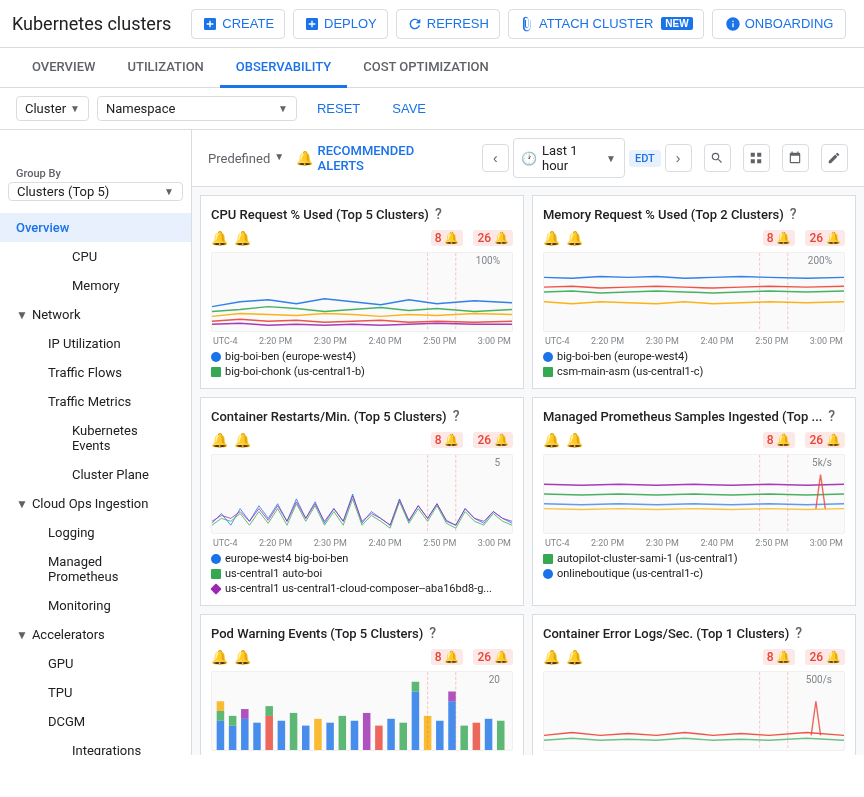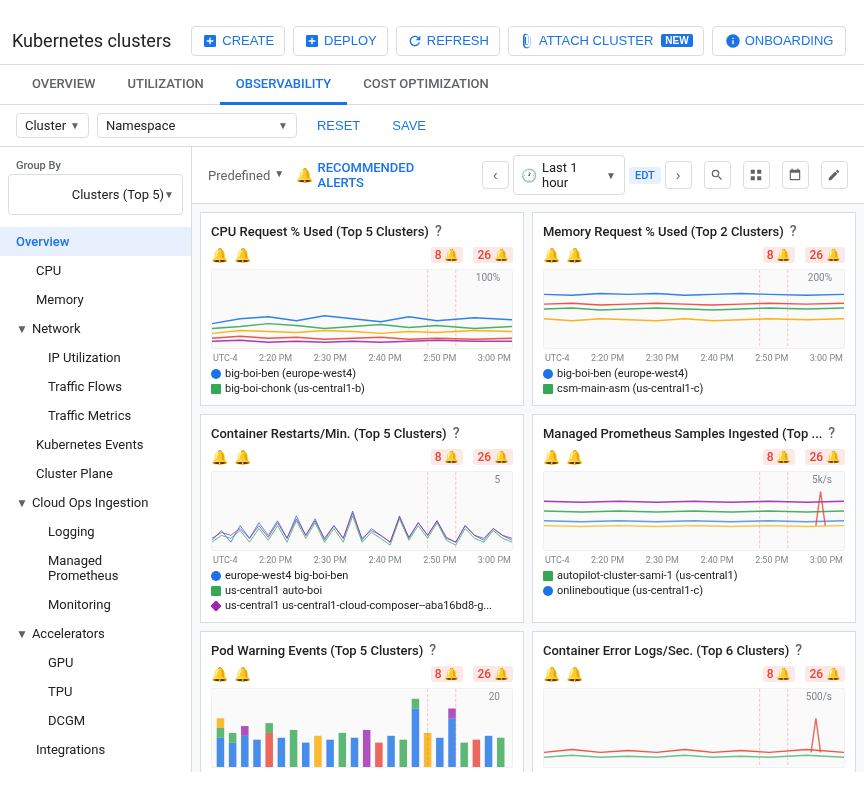--- a/index.html
+++ b/index.html
@@ -1,19 +1,19 @@
 <!DOCTYPE html>
 <html><head>
   <meta charset="utf-8">
   <style>
     * { box-sizing: border-box; margin: 0; padding: 0; }
     body { font-family: 'Roboto', Arial, sans-serif; font-size: 13px; background: #fff; color: #202124; overflow: hidden; width: 864px; height: 797px; }
 
     
-    .header { display: flex; align-items: center; padding: 0 12px; height: 48px; border-bottom: 1px solid #dadce0; background: #fff; margin-top: 17px; }
+    .header { display: flex; align-items: center; padding: 0 12px; height: 48px; border-bottom: 1px solid #dadce0; background: #fff; }
     .header-title { font-size: 18px; font-weight: 400; color: #202124; margin-right: 20px; }
     .header-actions { display: flex; align-items: center; gap: 8px; }
     .header-btn { display: flex; align-items: center; gap: 4px; padding: 6px 10px; border: 1px solid #dadce0; border-radius: 4px; background: #fff; color: #1a73e8; font-size: 13px; cursor: pointer; font-weight: 500; }
     .header-btn svg { width: 16px; height: 16px; fill: #1a73e8; }
     .attach-btn { display: flex; align-items: center; gap: 4px; padding: 6px 10px; border: 1px solid #dadce0; border-radius: 4px; background: #fff; color: #1a73e8; font-size: 13px; cursor: pointer; }
     .new-badge { background: #1a73e8; color: #fff; font-size: 10px; font-weight: 700; padding: 1px 4px; border-radius: 2px; margin-left: 4px; }
     .onboarding-btn { display: flex; align-items: center; gap: 4px; margin-left: auto; padding: 6px 12px; border: 1px solid #dadce0; border-radius: 4px; background: #fff; color: #1a73e8; font-size: 13px; cursor: pointer; }
 
     
     .tabs { display: flex; align-items: center; padding: 0 16px; border-bottom: 1px solid #dadce0; background: #fff; height: 40px; }
@@ -26,25 +26,25 @@
     .filter-select-wide { min-width: 200px; }
     .chevron { font-size: 10px; color: #5f6368; }
     .reset-btn, .save-btn { padding: 4px 12px; font-size: 13px; color: #1a73e8; cursor: pointer; border: none; background: none; font-weight: 500; }
 
     
     .content-area { display: flex; height: calc(797px - 88px - 40px - 44px); overflow: hidden; }
 
     
     .sidebar { width: 192px; min-width: 192px; border-right: 1px solid #dadce0; overflow-y: auto; background: #fff; }
     .sidebar-section { padding: 4px 0; }
-    .group-by-label { font-size: 11px; color: #5f6368; padding: 8px 16px 2px; font-weight: 500; }
-    .group-by-select { display: flex; align-items: center; justify-content: flex-end; margin: 0 8px 8px; padding: 12px 8px; border: 1px solid #dadce0; border-radius: 4px; font-size: 13px; cursor: pointer; }
+    .group-by-label { font-size: 11px; color: #5f6368; padding: 8px 16px 2px; font-weight: 500; margin-top: 25px; }
+    .group-by-select { display: flex; align-items: center; justify-content: space-between; margin: 0 8px 8px; padding: 1px 8px; border: 1px solid #dadce0; border-radius: 4px; font-size: 13px; cursor: pointer; }
     .sidebar-item { padding: 7px 16px 7px 16px; font-size: 13px; cursor: pointer; color: #202124; display: flex; align-items: center; gap: 6px; }
     .sidebar-item.active { background: #e8f0fe; color: #1a73e8; font-weight: 500; }
-    .sidebar-item.indented { padding-left: 36px; font-size: 13px; }
+    .sidebar-item.indented { padding-left: 36px; font-size: 13px; margin-left: 36px; }
     .sidebar-item.indented2 { padding-left: 48px; font-size: 13px; }
     .sidebar-parent { display: flex; align-items: center; gap: 4px; padding: 7px 16px; font-size: 13px; cursor: pointer; color: #202124; }
     .expand-icon { font-size: 12px; color: #5f6368; }
 
     
     .main-panel { flex: 1; overflow-y: auto; background: #f8f9fa; }
     .main-toolbar { display: flex; align-items: center; padding: 8px 16px; gap: 12px; background: #fff; border-bottom: 1px solid #dadce0; }
     .predefined-btn { display: flex; align-items: flex-start; gap: 4px; font-size: 13px; color: #5f6368; cursor: pointer; }
     .recommended-alerts { display: flex; align-items: center; gap: 4px; font-size: 13px; color: #1a73e8; cursor: pointer; font-weight: 500; }
     .bell-icon { color: #1a73e8; font-size: 14px; }
@@ -488,21 +488,21 @@
             <rect x="304" y="50" width="8" height="30" fill="#34a853" opacity="0.8"></rect>
             <line x1="230" y1="0" x2="230" y2="80" stroke="#ea4335" stroke-width="0.5" stroke-dasharray="3,2" opacity="0.6"></line>
             <line x1="260" y1="0" x2="260" y2="80" stroke="#ea4335" stroke-width="0.5" stroke-dasharray="3,2" opacity="0.6"></line>
           </svg>
         </div>
 
       </div>
 
       <div class="chart-card">
         <div class="chart-title">
-          <span>Container Error Logs/Sec. (Top 6 Clusters)</span>
+          <span>Container Error Logs/Sec. (Top 1 Clusters)</span>
           <span class="help-icon">?</span>
         </div>
         <div class="alert-row">
           <span class="alert-bell">🔔</span>
           <span class="alert-bell">🔔</span>
           <span style="flex:1"></span>
           <span class="alert-num">8 🔔</span>
           <span class="alert-num" style="background:#fce8e6; margin-left:4px;">26 🔔</span>
         </div>
         <div class="chart-area">

